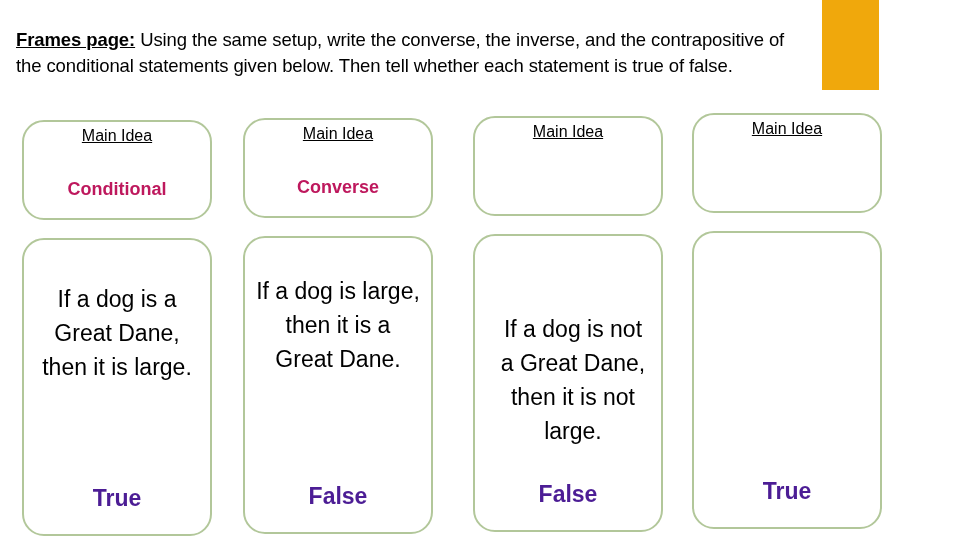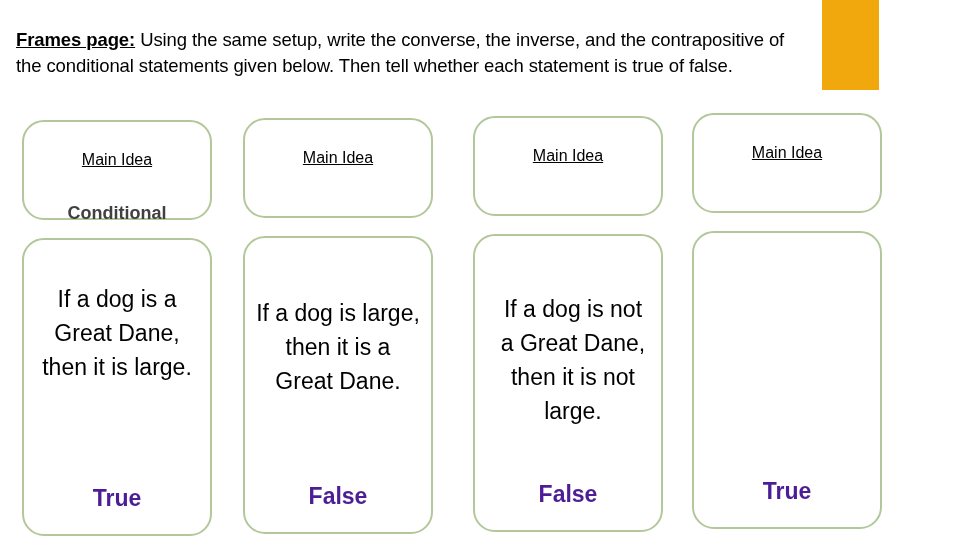--- a/index.html
+++ b/index.html
@@ -58,33 +58,33 @@
 
   .card {
     box-sizing: border-box;
     border: 2px solid #b2c79a;
     border-radius: 22px;
     background: #ffffff;
   }
 
   .header-card {
     height: 100px;
-    padding-top: 28px;
+    padding-top: 4px;
     text-align: center;
   }
   .main-idea {
     font-size: 16px;
     color: #000000;
     text-decoration: underline;
     line-height: 20px;
   }
   .type-label {
     font-size: 18px;
     font-weight: bold;
-    color: #404040;
+    color: #be185d;
     margin-top: 32px;
     line-height: 22px;
   }
 
   .body-card {
     margin-top: 18px;
     height: 298px;
     position: relative;
     display: flex;
     flex-direction: column;
@@ -105,22 +105,22 @@
     right: 0;
     bottom: 22px;
     text-align: center;
     font-size: 23px;
     font-weight: bold;
     color: #4c1d95;
   }
 
   
   .col-0 .statement { margin-top: 42px; }
-  .col-1 .statement { margin-top: 58px; }
-  .col-2 .statement { margin-top: 56px; padding-left: 20px; }
+  .col-1 .statement { margin-top: 36px; }
+  .col-2 .statement { margin-top: 76px; padding-left: 20px; }
   .col-3 .statement { margin-top: 34px; }
 </style>
 </head>
 <body>
 
 <div id="slide">
 
   <div class="accent-bar" style="background: rgb(240, 168, 12);"></div>
 
   <p class="instruction">
@@ -134,20 +134,21 @@
     </div>
     <div class="card body-card" style="border-color: rgb(178, 199, 154);">
       <div class="statement">If a dog is a Great Dane, then it is large.</div>
       <div class="verdict">True</div>
     </div>
   </div>
 
   <div class="column col-1">
     <div class="card header-card" style="border-color: rgb(178, 199, 154);">
       <div class="main-idea">Main Idea</div>
+      <div class="type-label">Converse</div>
     </div>
     <div class="card body-card" style="border-color: rgb(178, 199, 154);">
       <div class="statement">If a dog is large, then it is a Great Dane.</div>
       <div class="verdict">False</div>
     </div>
   </div>
 
   <div class="column col-2">
     <div class="card header-card" style="border-color: rgb(178, 199, 154);">
       <div class="main-idea">Main Idea</div>

